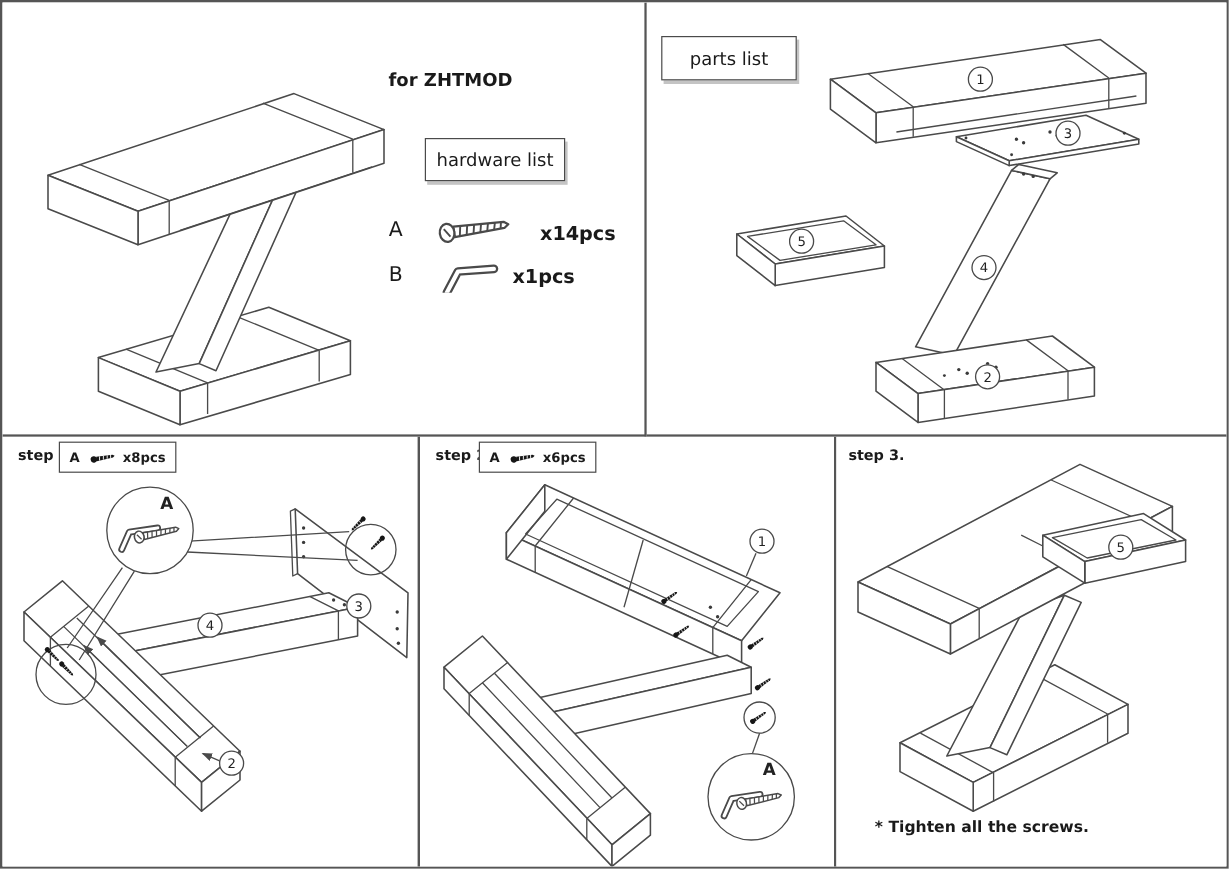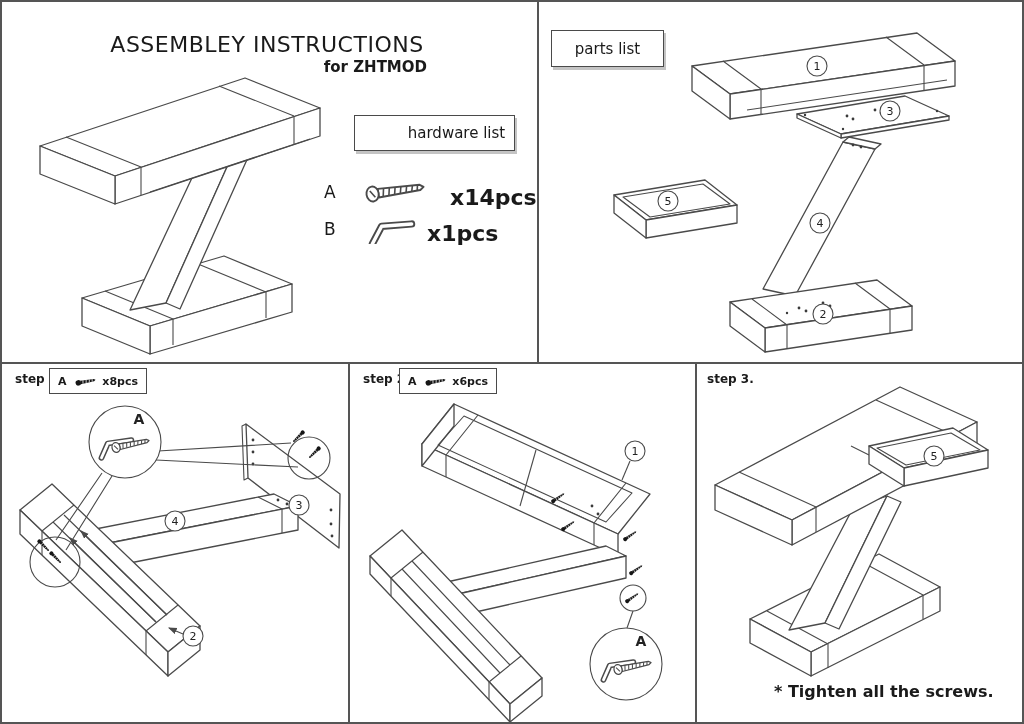--- a/index.html
+++ b/index.html
@@ -11,25 +11,25 @@
   #p-tr{left:537px;top:0;width:485px;height:362px;border-bottom:2px solid #555;}
   #p-s1{left:0;top:362px;width:348px;height:360px;border-right:2px solid #555;}
   #p-s2{left:348px;top:362px;width:347px;height:360px;border-right:2px solid #555;}
   #p-s3{left:695px;top:362px;width:327px;height:360px;}
   .abs{position:absolute;}
   .title{font-size:22px;letter-spacing:.5px;white-space:nowrap;}
   .subtitle{font-size:15px;font-weight:bold;text-align:right;}
   .labelbox{border:1.3px solid #4a4a4a;box-shadow:2px 3px 0 #c4c4c4;background:#fff;
             display:flex;align-items:center;justify-content:center;font-size:15px;}
   .hwrow-letter{font-size:17px;}
-  .hwrow-qty{font-size:22px;font-weight:bold;}
+  .hwrow-qty{font-size:16px;font-weight:bold;}
   .steplabel{font-size:12px;font-weight:bold;}
   .stepbox{border:1.2px solid #4a4a4a;background:#fff;display:flex;align-items:center;
            gap:6px;padding:2px 8px;height:20px;font-size:11px;font-weight:bold;}
-  .footnote{font-size:16px;font-weight:bold;margin-left:45px;}
+  .footnote{font-size:13px;font-weight:bold;}
   svg .f{fill:#fff;stroke:#4a4a4a;stroke-width:1.3;stroke-linejoin:round;}
   svg .l{fill:none;stroke:#4a4a4a;stroke-width:1.1;stroke-linejoin:round;}
   svg .lbl{fill:#fff;stroke:#4a4a4a;stroke-width:1.1;}
   svg text.n{font-family:"DejaVu Sans",sans-serif;font-size:11px;fill:#222;text-anchor:middle;}
   svg text.cal{font-family:"DejaVu Sans",sans-serif;font-size:14px;font-weight:bold;fill:#222;text-anchor:middle;}
   svg .dot{fill:#3a3a3a;stroke:none;}
 </style>
 </head>
 <body>
 
@@ -52,24 +52,23 @@
     <g id="alk">
       <path d="M3 19 L8.5 6.5 L29 3.5" stroke="#4a4a4a" stroke-width="5" fill="none" stroke-linejoin="round" stroke-linecap="round"></path>
       <path d="M3 19 L8.5 6.5 L29 3.5" stroke="#ffffff" stroke-width="2.4" fill="none" stroke-linejoin="round" stroke-linecap="round"></path>
     </g>
   </defs>
 </svg>
 
 <div class="canvas">
 
   <div class="panel" id="p-tl">
-    <div class="abs title" style="left:70px;top:30px;width:390px;text-align:center;">ASSEMBLEY INSTRUCTIONS</div>
     <div class="abs subtitle" style="left:295px;top:56px;width:130px;">for ZHTMOD</div>
 
-    <div class="abs labelbox" style="left:352px;top:113px;width:115px;height:34px;padding-left:44px;">
+    <div class="abs labelbox" style="left:352px;top:113px;width:115px;height:34px;">
       <span>hardware list</span>
     </div>
 
     <div class="abs hwrow-letter" style="left:322px;top:180px;">A</div>
     <svg class="abs" style="left:358px;top:174px;" width="70" height="28" viewBox="0 0 70 28">
       <use href="#scrO" transform="translate(4,9) rotate(-8) scale(1.45)"></use>
     </svg>
     <div class="abs hwrow-qty" style="left:448px;top:183px;">x14pcs</div>
 
     <div class="abs hwrow-letter" style="left:322px;top:217px;">B</div>

